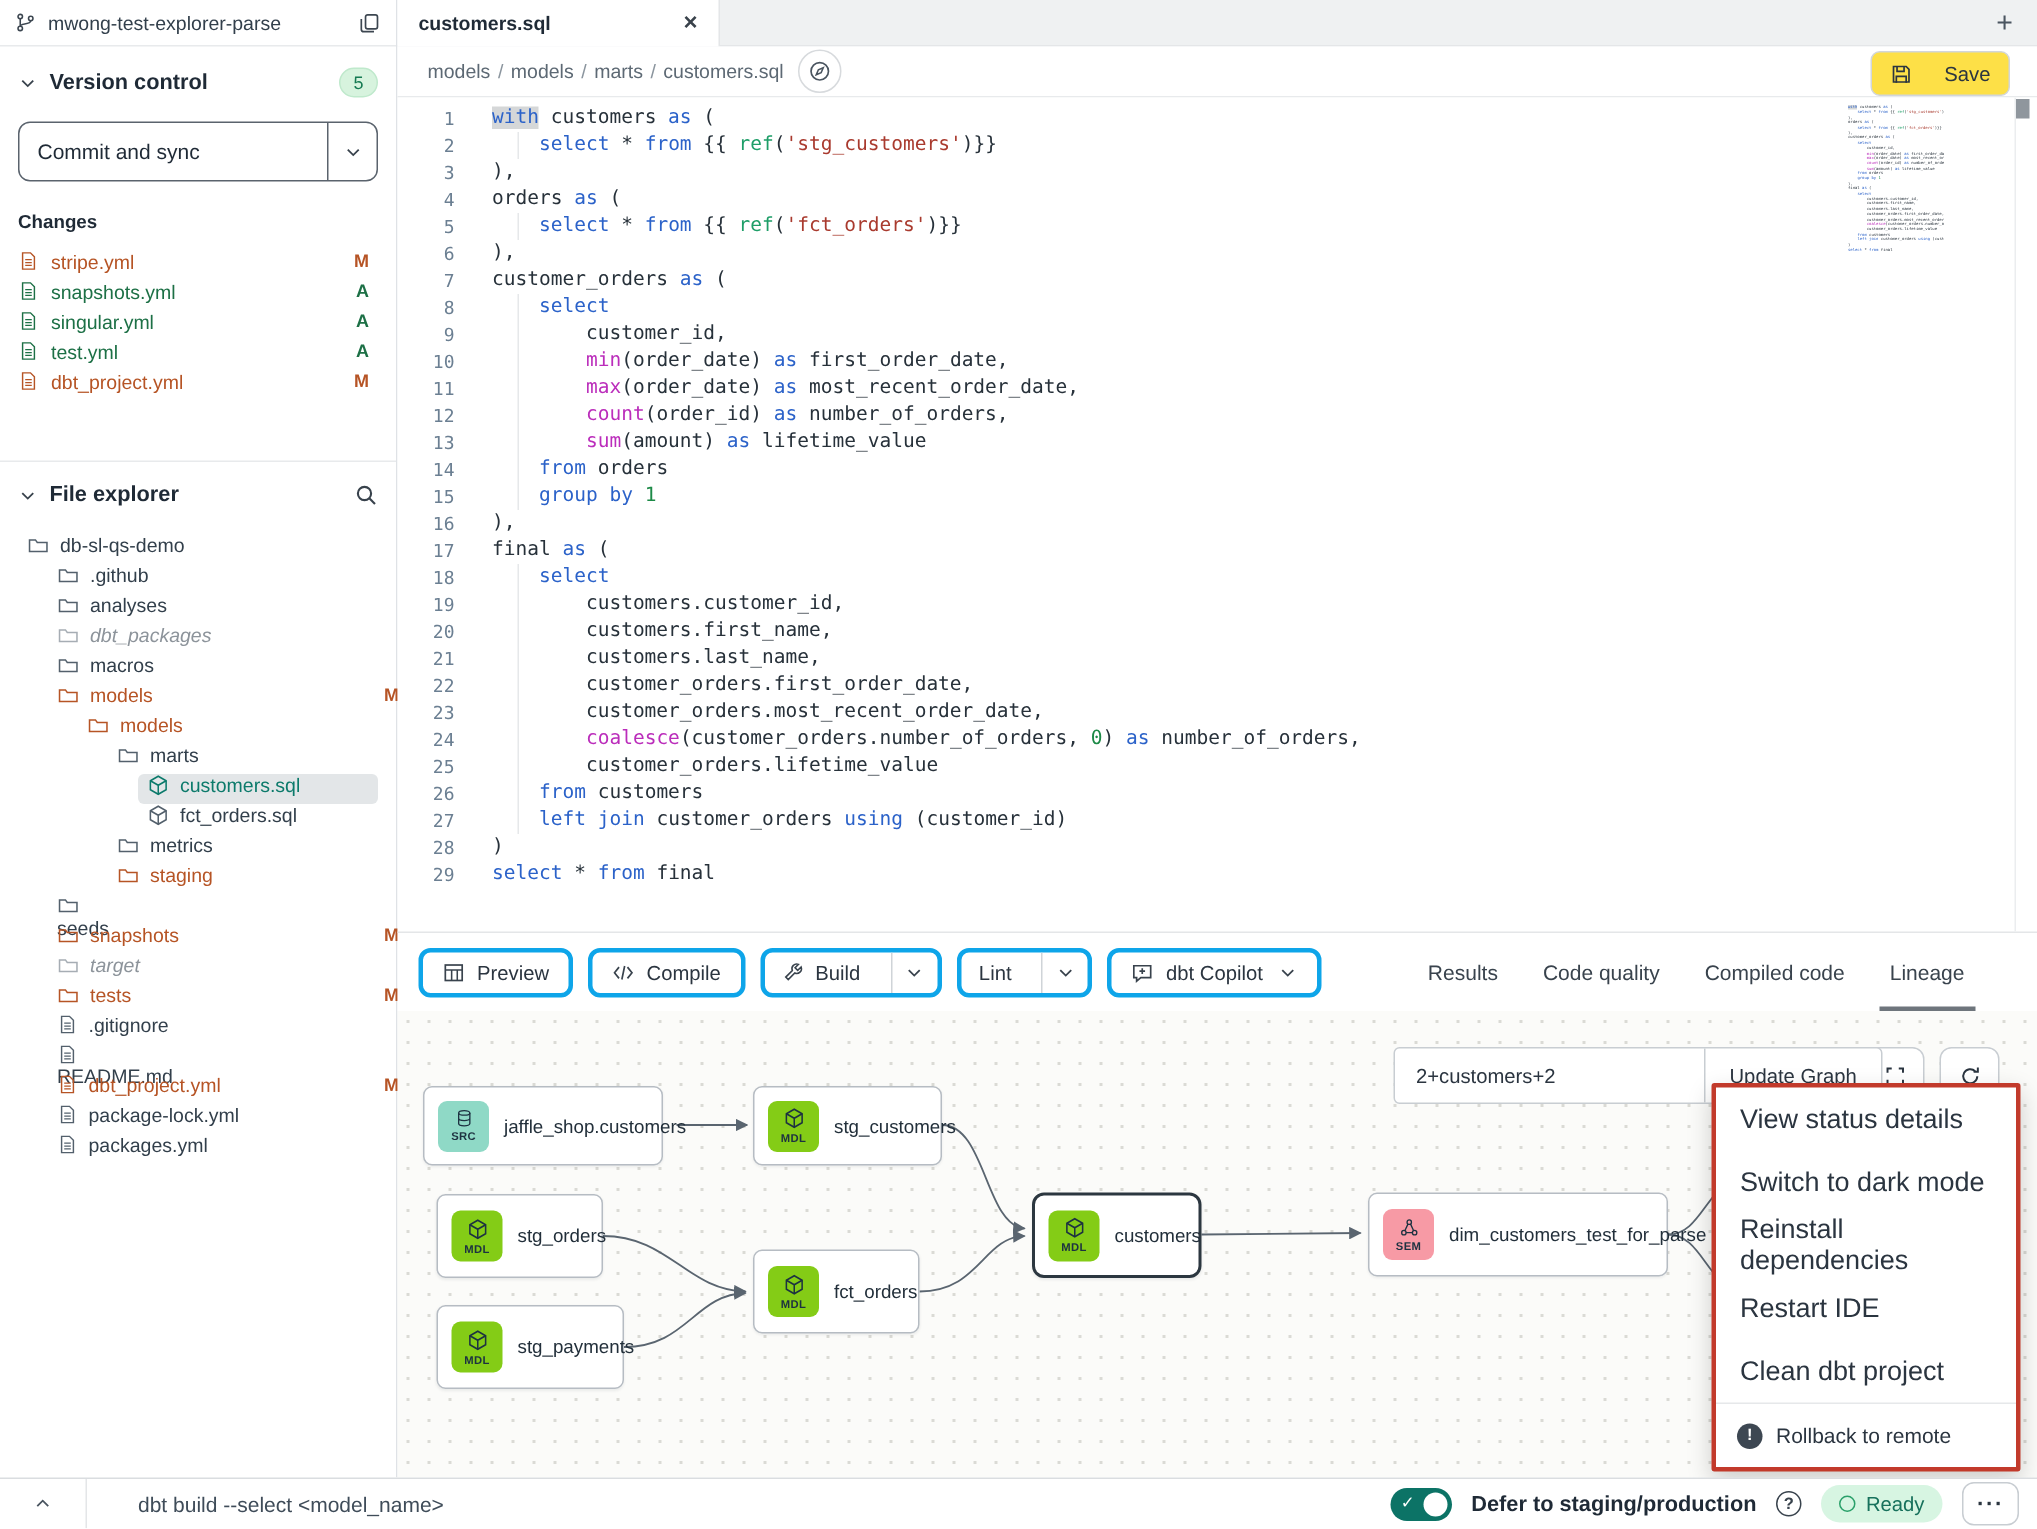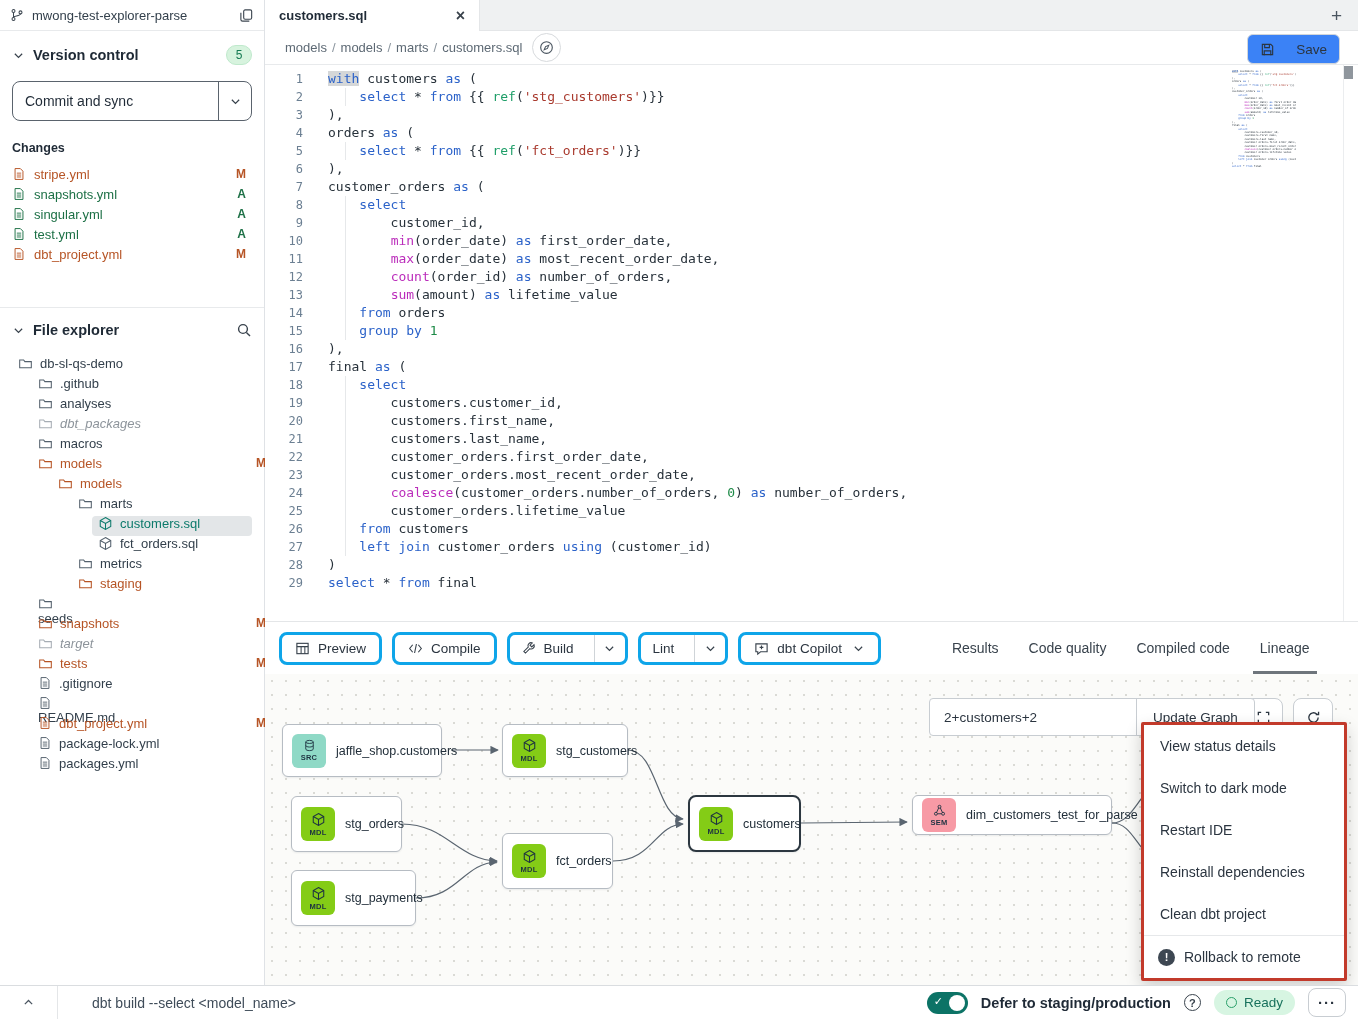--- a/index.html
+++ b/index.html
@@ -34,21 +34,21 @@
   .tstatus{position:absolute;right:6px;font-weight:bold;font-size:12px;}
   
   .main{position:absolute;left:265px;top:0;right:0;height:985px;}
   .tabbar{height:31px;background:#eff1f2;border-bottom:1px solid #e4e6e8;display:flex;box-sizing:border-box;}
   .tab-active{width:215px;background:#fff;display:flex;align-items:center;padding:0 14px;font-weight:bold;font-size:13px;color:#1f2a36;border-right:1px solid #e4e6e8;box-sizing:border-box;height:31px;}
   .tab-close{margin-left:auto;font-size:16px;color:#39424b;line-height:1;}
   .tab-plus{margin-left:auto;margin-right:16px;align-self:center;font-size:19px;color:#4a5560;line-height:1;}
   .crumbbar{height:34px;background:#fff;display:flex;align-items:center;padding-left:20px;font-size:13px;color:#5d6974;position:relative;border-bottom:1px solid #e8eaec;box-sizing:border-box;}
   .crumb-sep{margin:0 5px;color:#8b959e}
   .compass-btn{width:27px;height:27px;border:1px solid #d7dadd;border-radius:50%;display:flex;align-items:center;justify-content:center;margin-left:10px;color:#4a5560;background:#fff;}
-  .save-btn{position:absolute;right:18px;top:3px;height:28px;border:1px solid #d2d6da;border-radius:6px;background:#3b82f6;display:flex;align-items:center;gap:21px;padding:0 12px;font-size:13.5px;color:#2b3540;}
+  .save-btn{position:absolute;right:18px;top:3px;height:28px;border:1px solid #d2d6da;border-radius:6px;background:#fde047;display:flex;align-items:center;gap:21px;padding:0 12px;font-size:13.5px;color:#2b3540;}
   
   .editor{position:relative;height:557px;background:#fff;border-bottom:1px solid #e4e6e8;font-family:"DejaVu Sans Mono",monospace;font-size:13px;box-sizing:border-box;overflow:hidden;}
   .gutter{position:absolute;left:0;top:5px;width:38px;text-align:right;color:#6b7f92;font-size:12px;line-height:18px;}
   .codes{position:absolute;left:63px;top:5px;line-height:18px;white-space:pre;}
   .code-line{height:18px;position:relative;}
   .code-line.ind::before{content:"";position:absolute;left:17px;top:0;bottom:0;width:1px;background:#e6e8ea;}
   .k{color:#2b62c9}.f{color:#bb2dbb}.s{color:#a93a2e}.n{color:#1d8a47}.r{color:#1e9e68}.t{color:#27313a}
   .ks{color:#2b62c9;background:#d5d7d8}
   .minimap{position:absolute;left:967px;top:5px;width:64px;font-size:2.6px;line-height:3.4px;white-space:pre;overflow:hidden;}
   .minimap .code-line{height:3.4px}
@@ -75,21 +75,21 @@
   .nbadge{width:34px;height:34px;border-radius:6px;display:flex;flex-direction:column;align-items:center;justify-content:center;color:#1d3241;flex:none;}
   .nbadge .blabel{font-size:7.5px;font-weight:bold;letter-spacing:.2px;margin-top:1px;}
   .nbadge.source{background:#8fd9c6}.nbadge.model{background:#84cc16}.nbadge.semantic{background:#f79aa5}
   .node-label{font-size:12.5px;color:#222f3a;white-space:nowrap;}
   .graph-search{position:absolute;left:664px;top:24px;height:38px;display:flex;background:#fff;border:1px solid #c8cdd2;border-radius:4px;z-index:2;box-sizing:border-box;}
   .gs-input{width:192px;display:flex;align-items:center;padding-left:14px;font-size:13.5px;color:#2b3540;}
   .gs-btn{border-left:1px solid #c8cdd2;display:flex;align-items:center;padding:0 16px;font-size:13.5px;color:#2b3540;}
   .icon-btn{position:absolute;top:24px;width:40px;height:38px;border:1px solid #c8cdd2;border-radius:8px;background:#fff;display:flex;align-items:center;justify-content:center;color:#2b3540;box-sizing:border-box;}
   .ib-full{left:978px}.ib-refresh{left:1028px}
   .ctx{position:absolute;left:876px;top:48px;width:206px;background:#fff;border:3px solid #c23a2b;box-shadow:0 6px 16px rgba(0,0,0,.18);z-index:3;border-radius:2px;box-sizing:border-box;}
-  .ctx-item{height:42px;display:flex;align-items:center;padding-left:16px;font-size:14px;color:#2b3540;}
+  .ctx-item{height:42px;display:flex;align-items:center;padding-left:16px;font-size:18px;color:#2b3540;}
   .ctx-footer{border-top:1px solid #e6e8ea;height:42px;display:flex;align-items:center;gap:9px;padding-left:14px;font-size:14px;color:#2b3540;}
   .excl{width:17px;height:17px;border-radius:50%;background:#3d4752;color:#fff;font-size:11px;font-weight:bold;display:flex;align-items:center;justify-content:center;flex:none;}
   
   .statusbar{position:absolute;left:0;right:0;top:985px;height:34px;border-top:1px solid #dadde0;background:#fff;display:flex;align-items:center;box-sizing:border-box;}
   .sb-caret{margin-left:22px;color:#4a5560;display:flex;}
   .sb-vdiv{width:1px;height:33px;background:#e4e6e8;margin-left:22px;}
   .sb-cmd{margin-left:34px;font-size:14px;color:#3f4c59;}
   .sb-right{margin-left:auto;display:flex;align-items:center;gap:13px;padding-right:12px;}
   .toggle{width:41px;height:22px;border-radius:11px;background:#0c7366;position:relative;flex:none;}
   .toggle .knob{position:absolute;right:3px;top:3px;width:16px;height:16px;border-radius:50%;background:#fff;}
@@ -605,21 +605,21 @@
           <div class="node selected" style="left: 423px; top: 121px; width: 113px; height: 57px;">
             <span class="nbadge model">
               <svg viewBox="0 0 16 16" width="15" height="15">
                 <path d="M8 1.6l5.6 3.2v6.4L8 14.4 2.4 11.2V4.8z" fill="none" stroke="currentColor" stroke-width="1.1"></path>
                 <path d="M2.4 4.8L8 8l5.6-3.2M8 8v6.4" fill="none" stroke="currentColor" stroke-width="1.1"></path>
               </svg>
               <span class="blabel">MDL</span>
             </span>
             <span class="node-label">customers</span>
           </div>
-          <div class="node" style="left: 647px; top: 121px; width: 200px; height: 40px;">
+          <div class="node" style="left: 647px; top: 121px; width: 200px; height: 56px;">
             <span class="nbadge semantic">
               <svg viewBox="0 0 16 16" width="13" height="13">
                 <circle cx="8" cy="3.4" r="1.8" fill="none" stroke="currentColor" stroke-width="1.1"></circle>
                 <circle cx="3.6" cy="12" r="1.8" fill="none" stroke="currentColor" stroke-width="1.1"></circle>
                 <circle cx="12.4" cy="12" r="1.8" fill="none" stroke="currentColor" stroke-width="1.1"></circle>
                 <path d="M7 4.8L4.4 10.4M9 4.8l2.6 5.6M5.4 12h5.2" stroke="currentColor" stroke-width="1.1" fill="none"></path>
               </svg>
               <span class="blabel">SEM</span>
             </span>
             <span class="node-label">dim_customers_test_for_parse</span>
@@ -643,22 +643,22 @@
               <path d="M13 8a5 5 0 1 1-1.5-3.6" fill="none" stroke="currentColor" stroke-width="1.4"></path>
               <path d="M13.4 1.8v3h-3" fill="none" stroke="currentColor" stroke-width="1.4"></path>
             </svg>
           </span>
         </span>
 
       <div class="ctx">
         <div>
             <div class="ctx-item">View status details</div>
             <div class="ctx-item">Switch to dark mode</div>
+            <div class="ctx-item">Reinstall dependencies</div>
             <div class="ctx-item">Restart IDE</div>
-            <div class="ctx-item">Reinstall dependencies</div>
             <div class="ctx-item">Clean dbt project</div>
           </div>
         <div class="ctx-footer">
           <span class="excl">!</span>
           <span>Rollback to remote</span>
         </div>
       </div>
     </div>
   </div>
 

